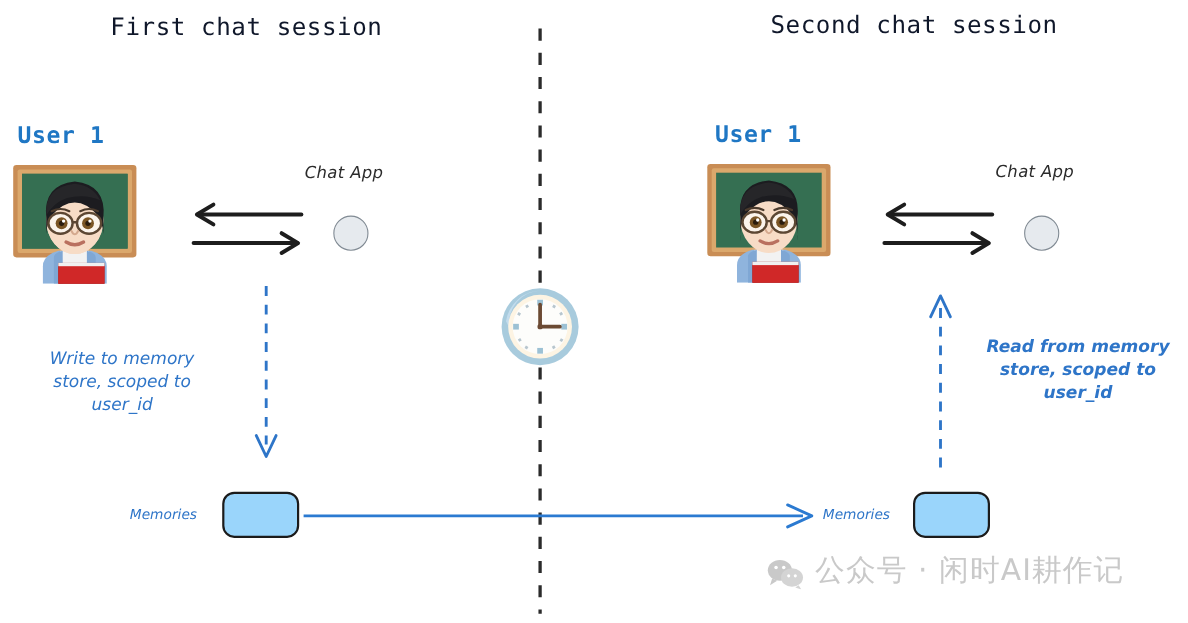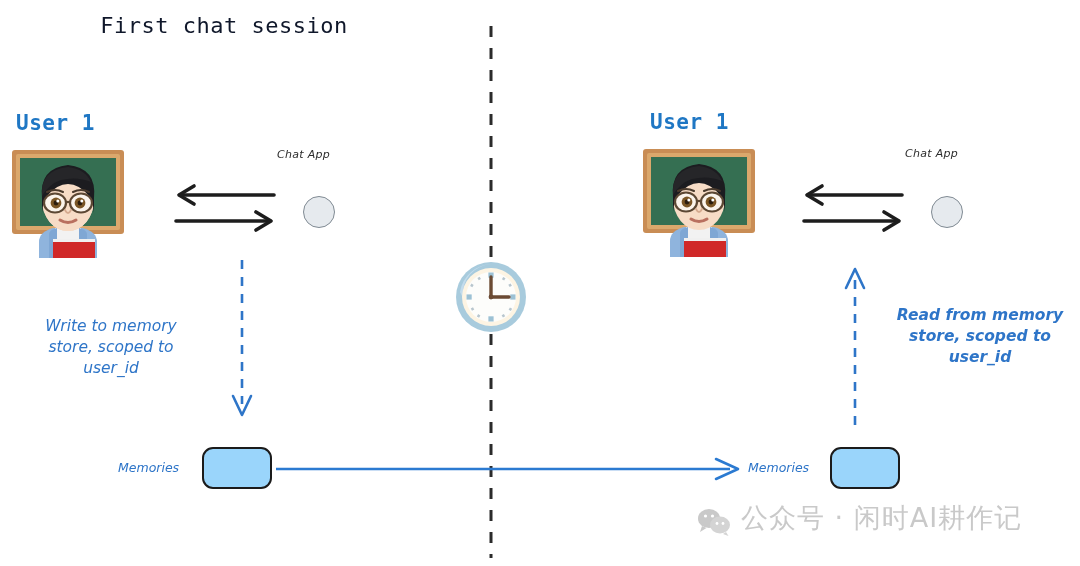--- a/index.html
+++ b/index.html
@@ -40,21 +40,21 @@
   }
 
   
   .avatar {
     width: 118px;
     height: 112px;
   }
   .chat-app-label {
     font-family: "DejaVu Sans", sans-serif;
     font-style: italic;
-    font-size: 11px;
+    font-size: 15px;
     color: #2b2b2b;
     white-space: nowrap;
     letter-spacing: 0.3px;
   }
   .annot {
     font-family: "DejaVu Sans", sans-serif;
     font-style: italic;
     font-size: 15.5px;
     line-height: 21px;
     color: #2e75c8;
@@ -104,20 +104,21 @@
     letter-spacing: 1px;
   }
 </style>
 </head>
 <body>
 
 <div id="canvas">
 
   <div class="abs session-title" style="left:88px; top:13px; width:272px;">First chat session</div>
 
+  <div class="abs session-title" style="left:660px; top:11px; width:342px;">Second chat session</div>
 
   <svg class="abs" style="left:478px; top:24px;" width="26" height="536">
     <line x1="13" y1="2" x2="13" y2="534" stroke="#2b2b2b" stroke-width="3" stroke-dasharray="11 11" stroke-linecap="butt"></line>
   </svg>
 
   <svg class="abs" style="left:452px; top:258px;" width="78" height="78">
     <circle cx="39" cy="39" r="35" fill="#a8cbdd"></circle>
     <path d="M8,34 A33,33 0 0,1 40,6 A30,30 0 0,0 11,40 Z" fill="#c3dced"></path>
     <circle cx="39" cy="39" r="29" fill="#fdf4e3"></circle>
     <circle cx="39" cy="39" r="25" fill="#fdfdfb"></circle>

